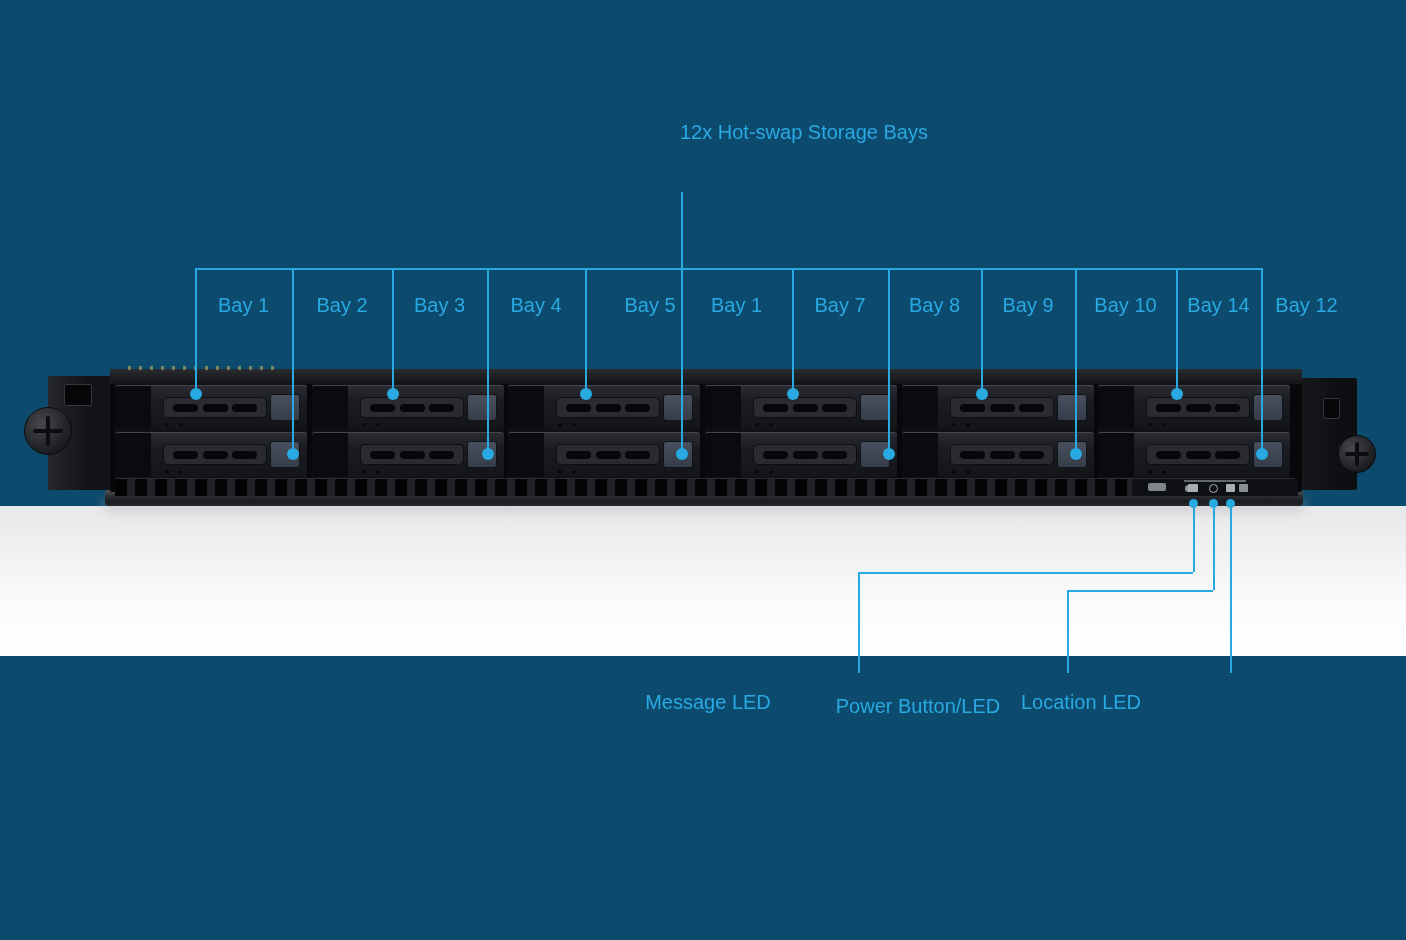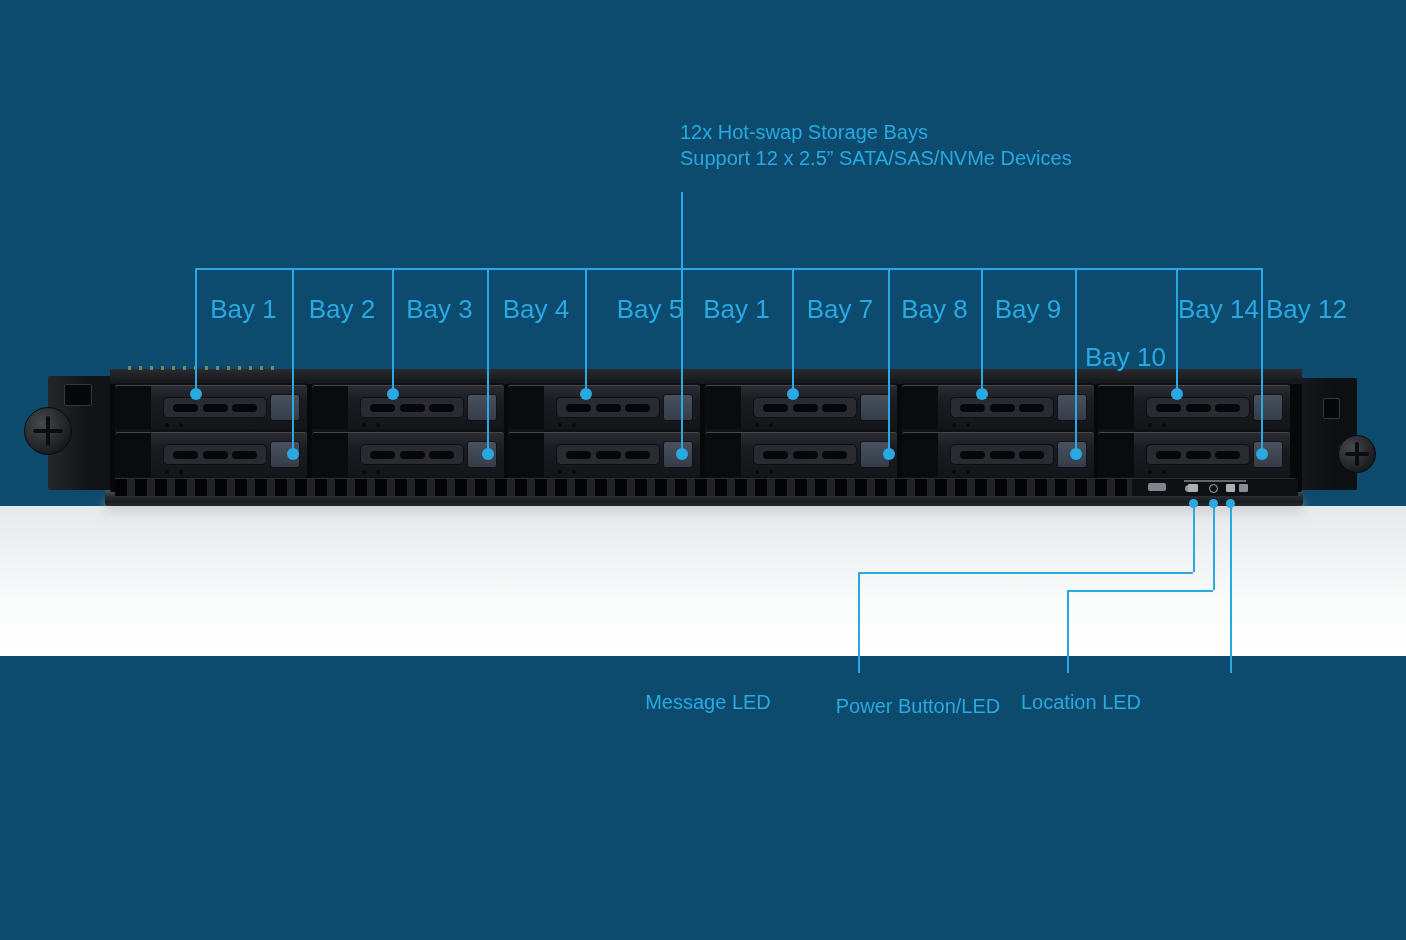--- a/index.html
+++ b/index.html
@@ -9,21 +9,21 @@
     -webkit-font-smoothing:antialiased;
   }
   .abs{position:absolute;}
   
   .vline{position:absolute;width:1.5px;background:var(--accent,#29a9e1);}
   .hline{position:absolute;height:1.5px;background:var(--accent,#29a9e1);}
   .dot{position:absolute;border-radius:50%;background:var(--accent,#29a9e1);}
   .bay-dot{width:12px;height:12px;}
   .small-dot{width:9px;height:9px;}
   .callout-text{position:absolute;color:var(--accent,#29a9e1);font-size:20px;line-height:26px;white-space:nowrap;}
-  .bay-label{position:absolute;color:var(--accent,#29a9e1);font-size:26px;text-align:center;white-space:nowrap;}
+  .bay-label{position:absolute;color:var(--accent,#29a9e1);font-size:20px;text-align:center;white-space:nowrap;}
   .panel-label{position:absolute;color:var(--accent,#29a9e1);font-size:20px;text-align:center;white-space:nowrap;}
   
   .reflection{left:0;top:506px;width:1406px;height:150px;
     background:linear-gradient(180deg,#e7e8ea 0%,#f0f1f3 30%,#fafbfb 65%,#ffffff 100%);}
   .under-shadow{left:104px;top:500px;width:1200px;height:12px;background:#b9babd;
     filter:blur(6px);opacity:.55;border-radius:6px;}
   .ear{background:linear-gradient(90deg,#26272b,#121316 60%);border-radius:2px;}
   .ear-hole{position:absolute;background:#060708;border:1px solid #35363c;border-radius:2px;}
   .screw{position:absolute;border-radius:50%;
     background:radial-gradient(circle at 36% 34%,#47484d 0%,#2b2c30 45%,#121316 85%);
@@ -240,21 +240,20 @@
       <div class="cp-mark" style="left:53px;top:6px;width:7px;height:7px;border-radius:50%;opacity:.85;"></div>
       <div class="cp-mark" style="left:56px;top:5px;width:10px;height:8px;border-radius:1px;"></div>
       <div class="cp-mark" style="left:77px;top:5px;width:9px;height:9px;border-radius:50%;background:none;border:1.5px solid #a8aeb6;box-sizing:border-box;"></div>
       <div class="cp-mark" style="left:94px;top:5px;width:9px;height:8px;border-radius:1px;"></div>
       <div class="cp-mark" style="left:107px;top:5px;width:9px;height:8px;border-radius:1px;opacity:.8;"></div>
     </div>
   </div>
 
   <div class="callout-text" style="left:680px;top:119px;">
     <div>12x Hot-swap Storage Bays</div>
-    <div>Support 12 x 2.5” SATA/SAS/NVMe Devices</div>
   </div>
   <div class="vline" style="left:681px;top:192px;height:76px;"></div>
   <div class="hline" style="left:195px;top:268px;width:1067px;"></div>
 
   <div id="bay-annotations">
       <div class="vline" style="left: 195px; top: 268px; height: 126px;"></div>
       <div class="dot bay-dot" style="left: 189.8px; top: 388px;"></div>
       <div class="bay-label" style="left: 195px; top: 294px; width: 97px;">Bay 1</div>
       <div class="vline" style="left: 292px; top: 268px; height: 186px;"></div>
       <div class="dot bay-dot" style="left: 286.8px; top: 448px;"></div>
@@ -275,21 +274,21 @@
       <div class="dot bay-dot" style="left: 786.8px; top: 388px;"></div>
       <div class="bay-label" style="left: 792px; top: 294px; width: 96px;">Bay 7</div>
       <div class="vline" style="left: 888px; top: 268px; height: 186px;"></div>
       <div class="dot bay-dot" style="left: 882.8px; top: 448px;"></div>
       <div class="bay-label" style="left: 888px; top: 294px; width: 93px;">Bay 8</div>
       <div class="vline" style="left: 981px; top: 268px; height: 126px;"></div>
       <div class="dot bay-dot" style="left: 975.8px; top: 388px;"></div>
       <div class="bay-label" style="left: 981px; top: 294px; width: 94px;">Bay 9</div>
       <div class="vline" style="left: 1075px; top: 268px; height: 186px;"></div>
       <div class="dot bay-dot" style="left: 1069.8px; top: 448px;"></div>
-      <div class="bay-label" style="left: 1075px; top: 294px; width: 101px; margin-top: 48px;">Bay 10</div>
+      <div class="bay-label" style="left: 1075px; top: 294px; width: 101px;">Bay 10</div>
       <div class="vline" style="left: 1176px; top: 268px; height: 126px;"></div>
       <div class="dot bay-dot" style="left: 1170.8px; top: 388px;"></div>
       <div class="bay-label" style="left: 1176px; top: 294px; width: 85px;">Bay 14</div>
       <div class="vline" style="left: 1261px; top: 268px; height: 186px;"></div>
       <div class="dot bay-dot" style="left: 1255.8px; top: 448px;"></div>
       <div class="bay-label" style="left: 1261px; top: 294px; width: 91px;">Bay 12</div>
     </div>
 
   <div id="panel-annotations">
       <div class="dot small-dot" style="left: 1188.5px; top: 498.5px;"></div>

